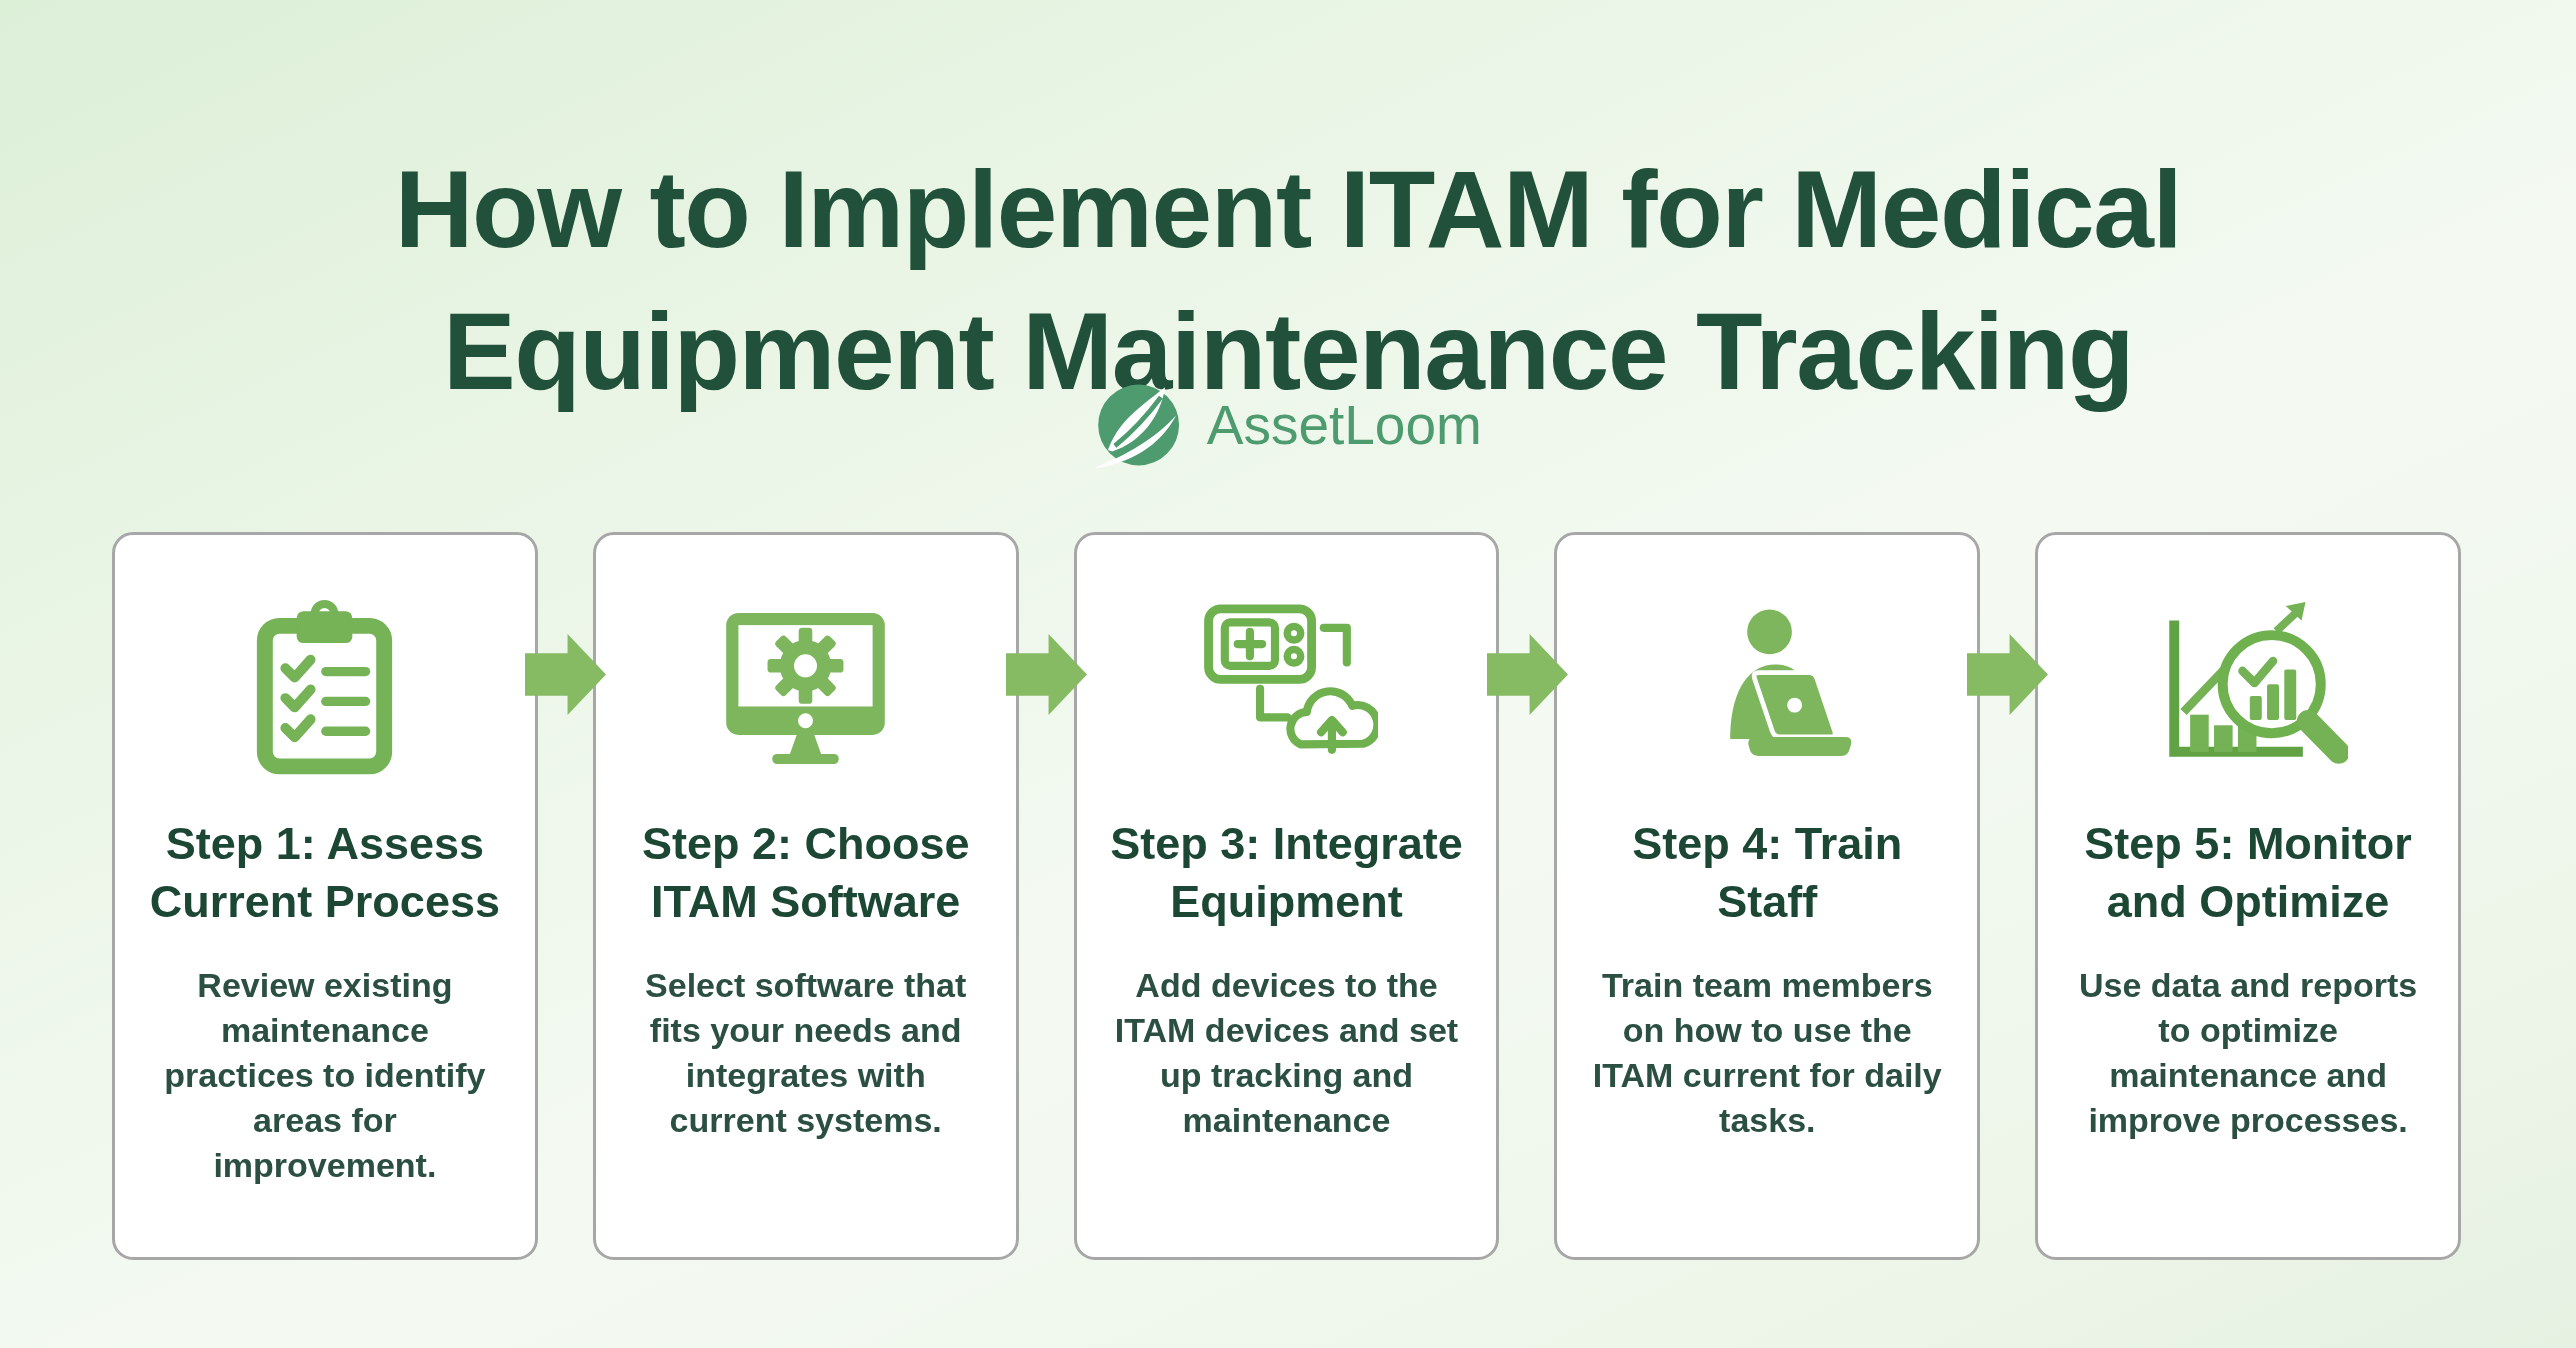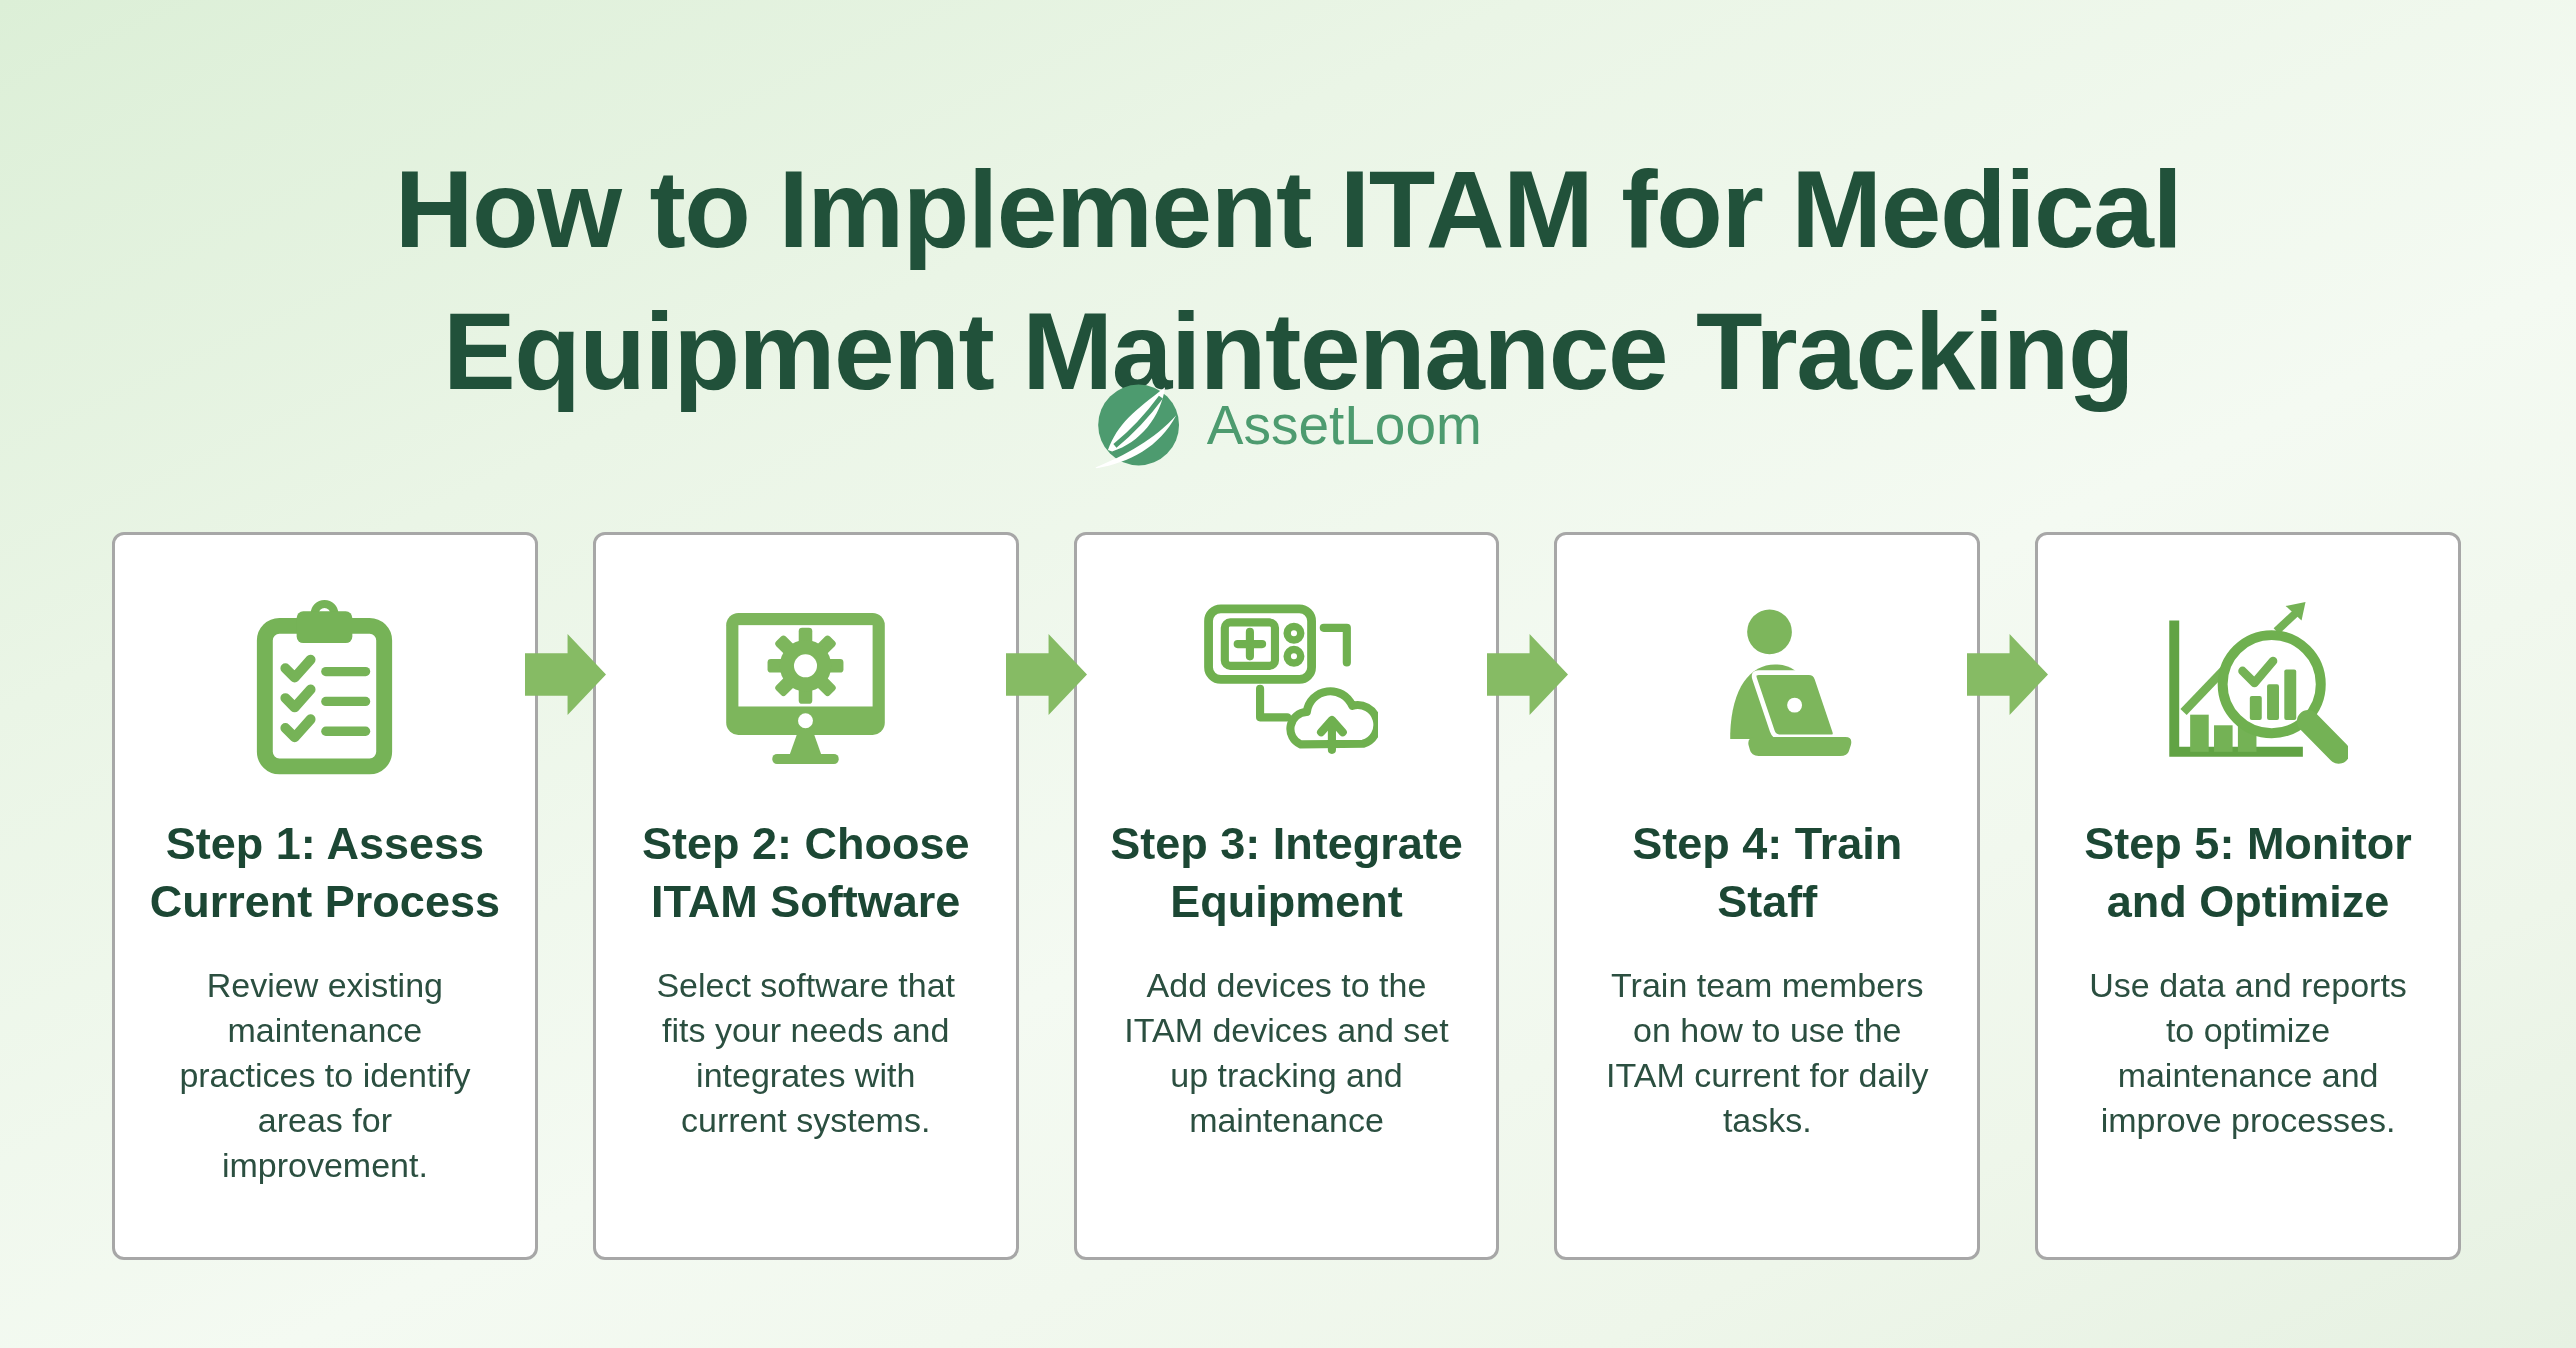--- a/index.html
+++ b/index.html
@@ -22,33 +22,33 @@
     display:flex;justify-content:center;align-items:center;gap:20.6px;
   }
   .logo-mark{width:92px;height:92px;flex:0 0 auto;}
   .logo-text{font-size:55px;font-weight:400;color:#4d9b6f;letter-spacing:0;}
   .cards{
     position:absolute;left:112px;top:532px;width:2349px;height:728px;
     display:flex;gap:55px;
   }
   .card{
     flex:1;box-sizing:border-box;
-    background:#ffffff;border:3.4px solid #a7a7a7;border-radius:12px;
+    background:#ffffff;border:3.4px solid #a7a7a7;border-radius:21px;
     display:flex;flex-direction:column;align-items:center;
     padding:58px 23.4px 27.5px;
   }
   .card-icon{height:188px;display:flex;align-items:center;justify-content:center;}
   .card-title{
     margin-top:34px;text-align:center;
     font-weight:700;font-size:45px;line-height:58px;color:#1c4734;
   }
   .card-title span{display:block;}
   .card-desc{
     margin-top:32px;text-align:center;
-    font-weight:400;font-size:34px;line-height:45px;color:#2b4f40;
+    font-weight:700;font-size:34px;line-height:45px;color:#2b4f40;
   }
   .card-desc span{display:block;}
   .flow-arrow{position:absolute;top:634px;width:81px;height:81px;}
   .a1{left:525px;} .a2{left:1006px;} .a3{left:1487px;} .a4{left:1967px;}
 </style>
 </head>
 <body>
 
 <div class="page">
 

